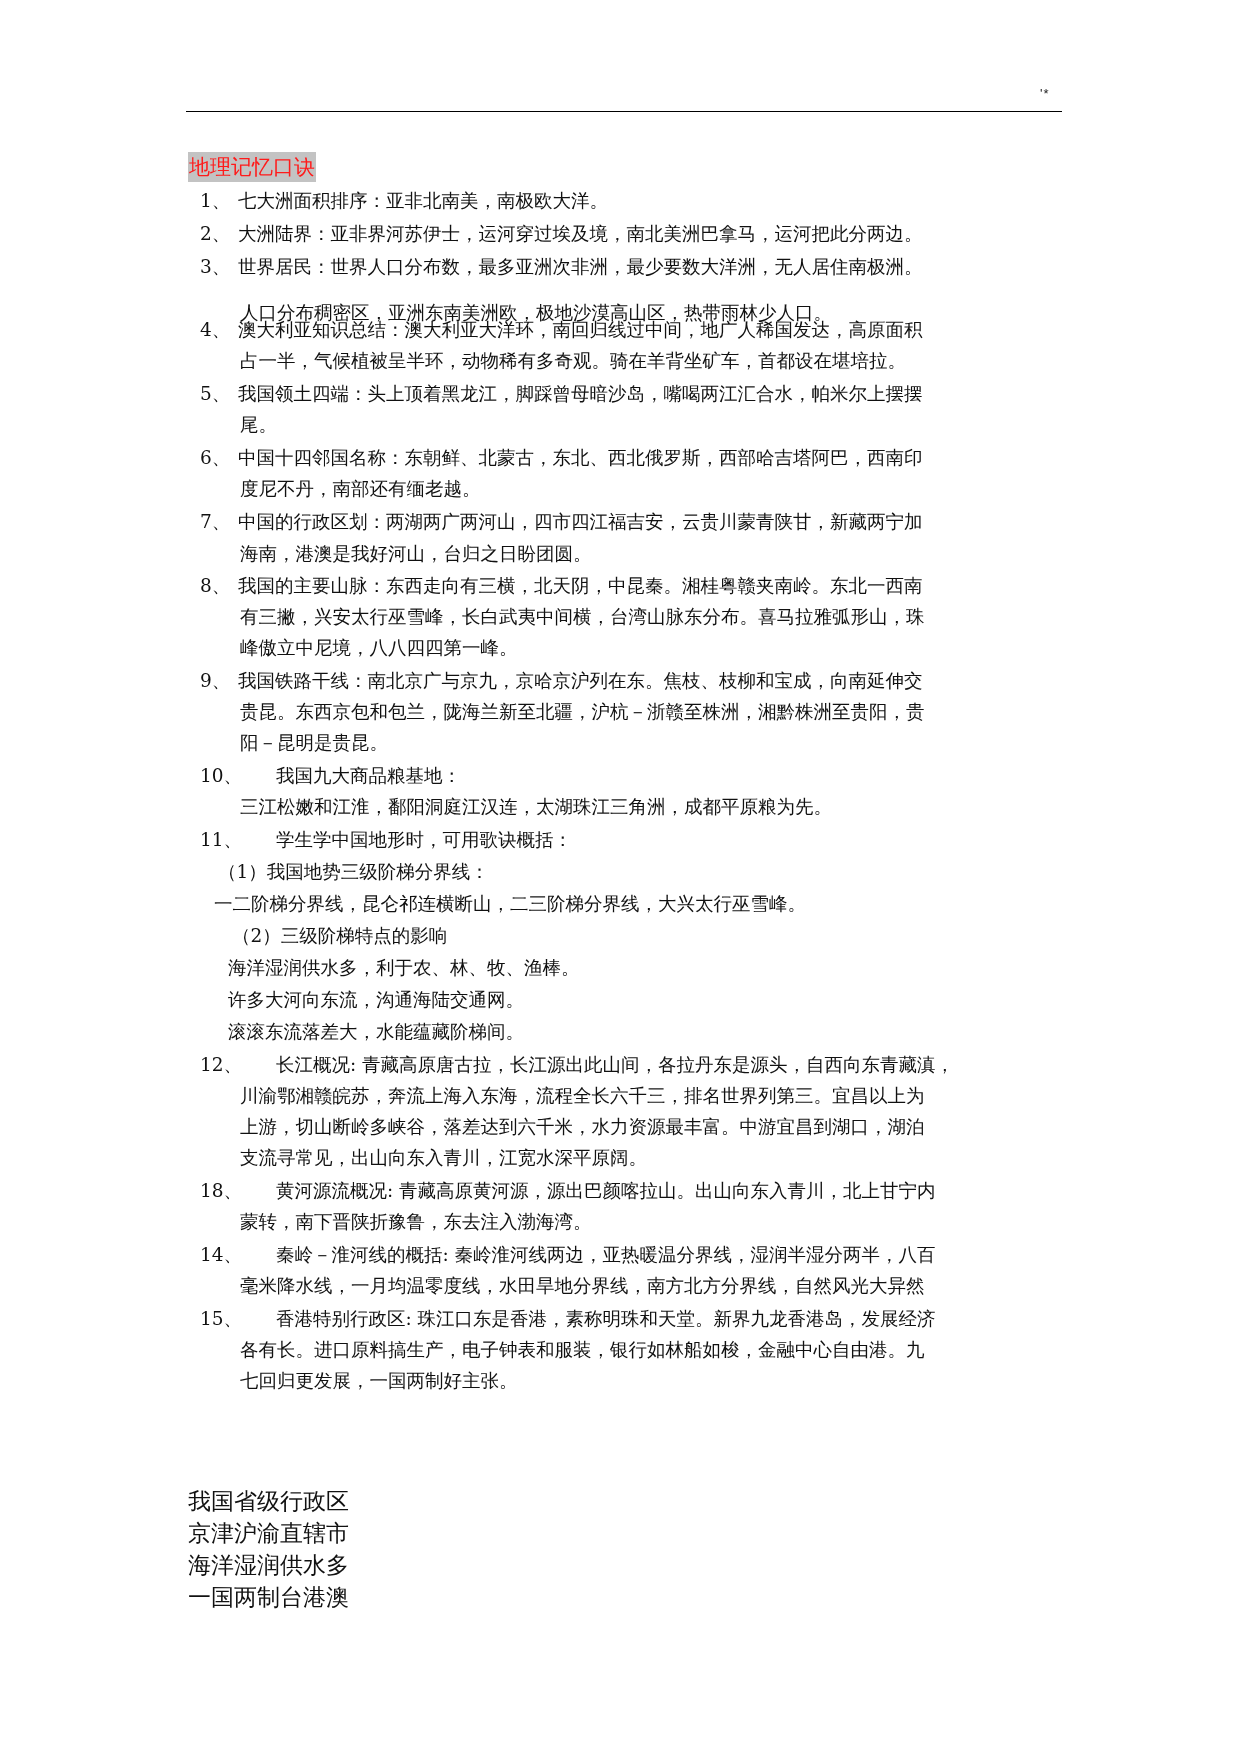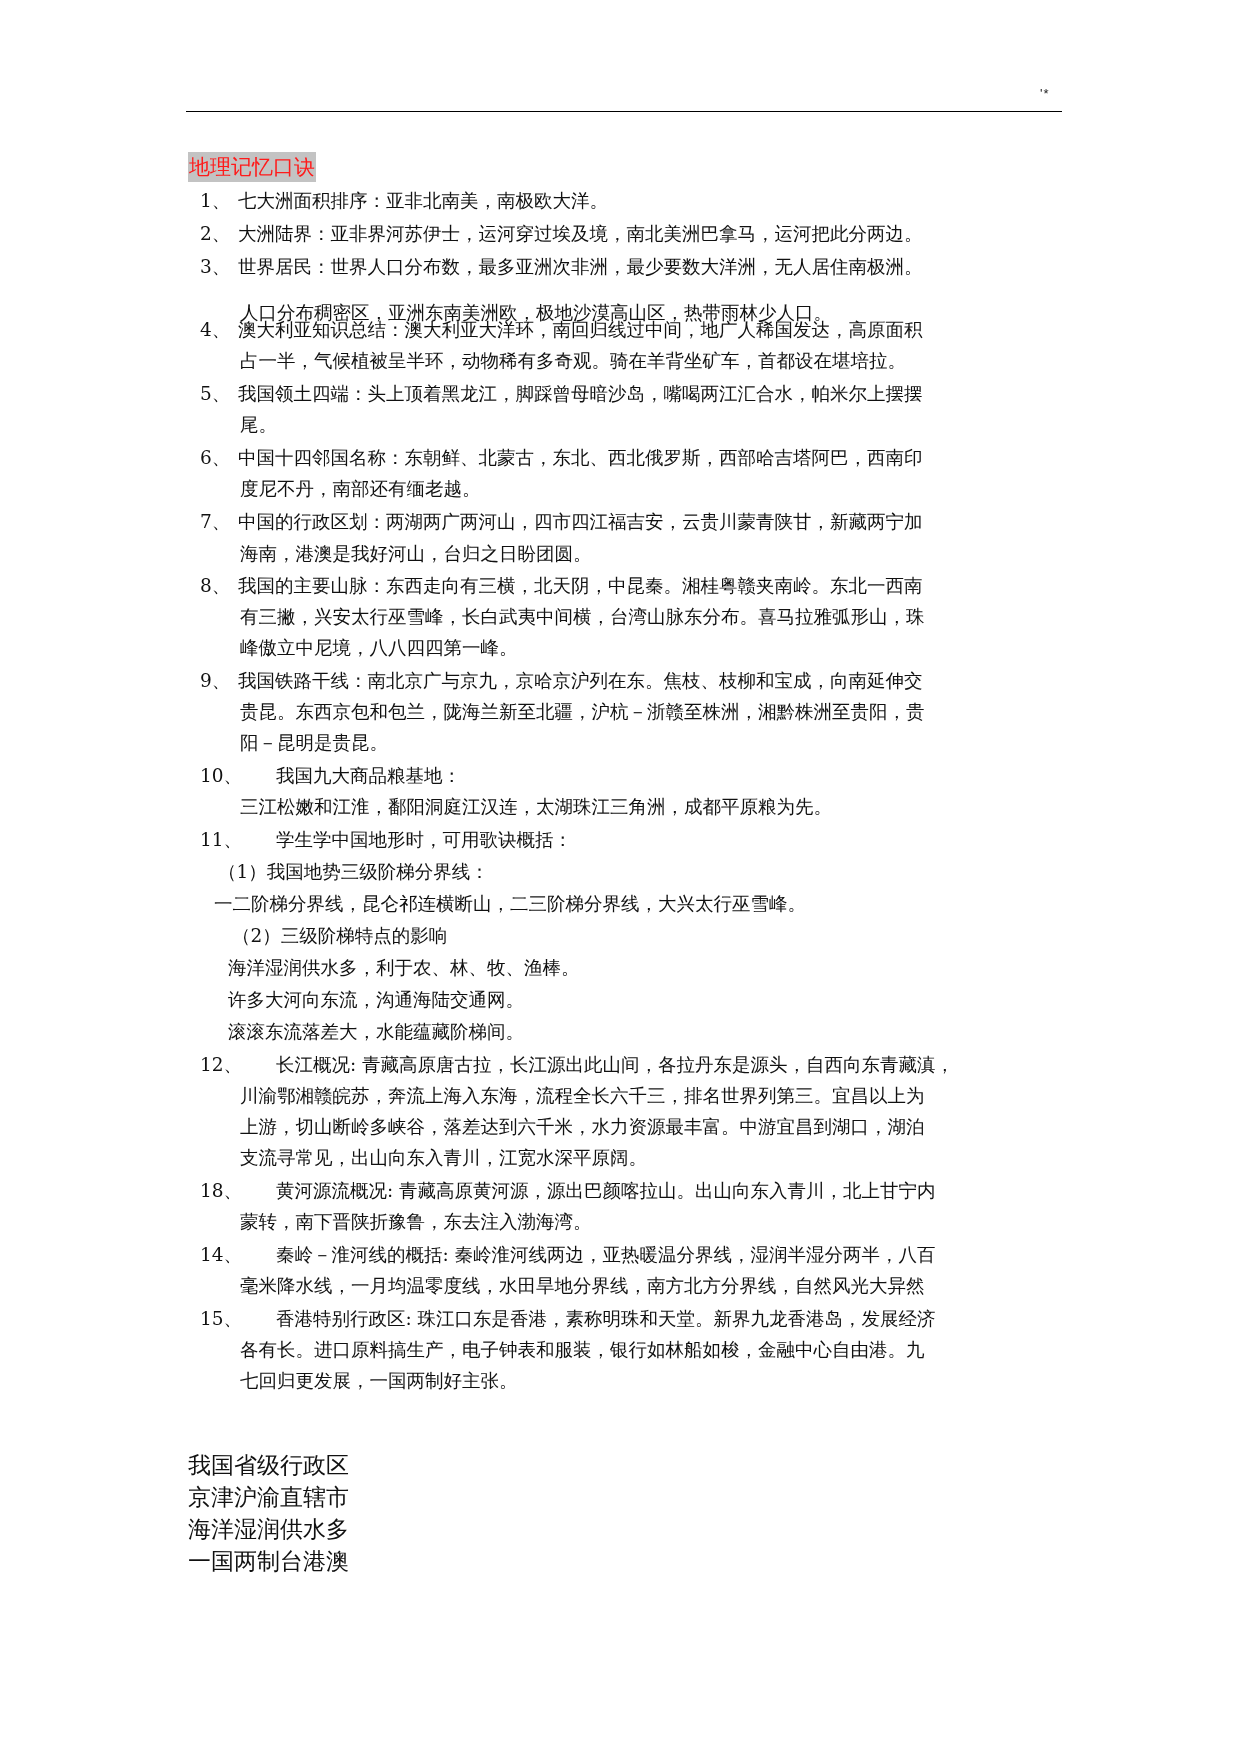--- a/index.html
+++ b/index.html
@@ -21,21 +21,21 @@
       position: absolute; left: 188px; top: 152px; height: 30px;
       background: #c3c3c3; color: #ff1a1a; font-size: 21px; line-height: 30px;
       padding: 0 1px;
     }
     .content { position: absolute; left: 0; top: 0; width: 1240px; }
     .line {
       position: absolute; font-size: 18.5px; line-height: 22px; white-space: nowrap;
     }
     .num { position: absolute; }
     .bottom {
-      position: absolute; left: 188px; font-size: 23px; line-height: 30px; white-space: nowrap;
+      position: absolute; left: 188px; font-size: 23px; line-height: 30px; white-space: nowrap; margin-top: 36px;
     }
   </style>
 </head>
 <body>
 
 <div class="header-mark">'*</div>
 <div class="header-rule"></div>
 
 <div class="title">地理记忆口诀</div>
 

